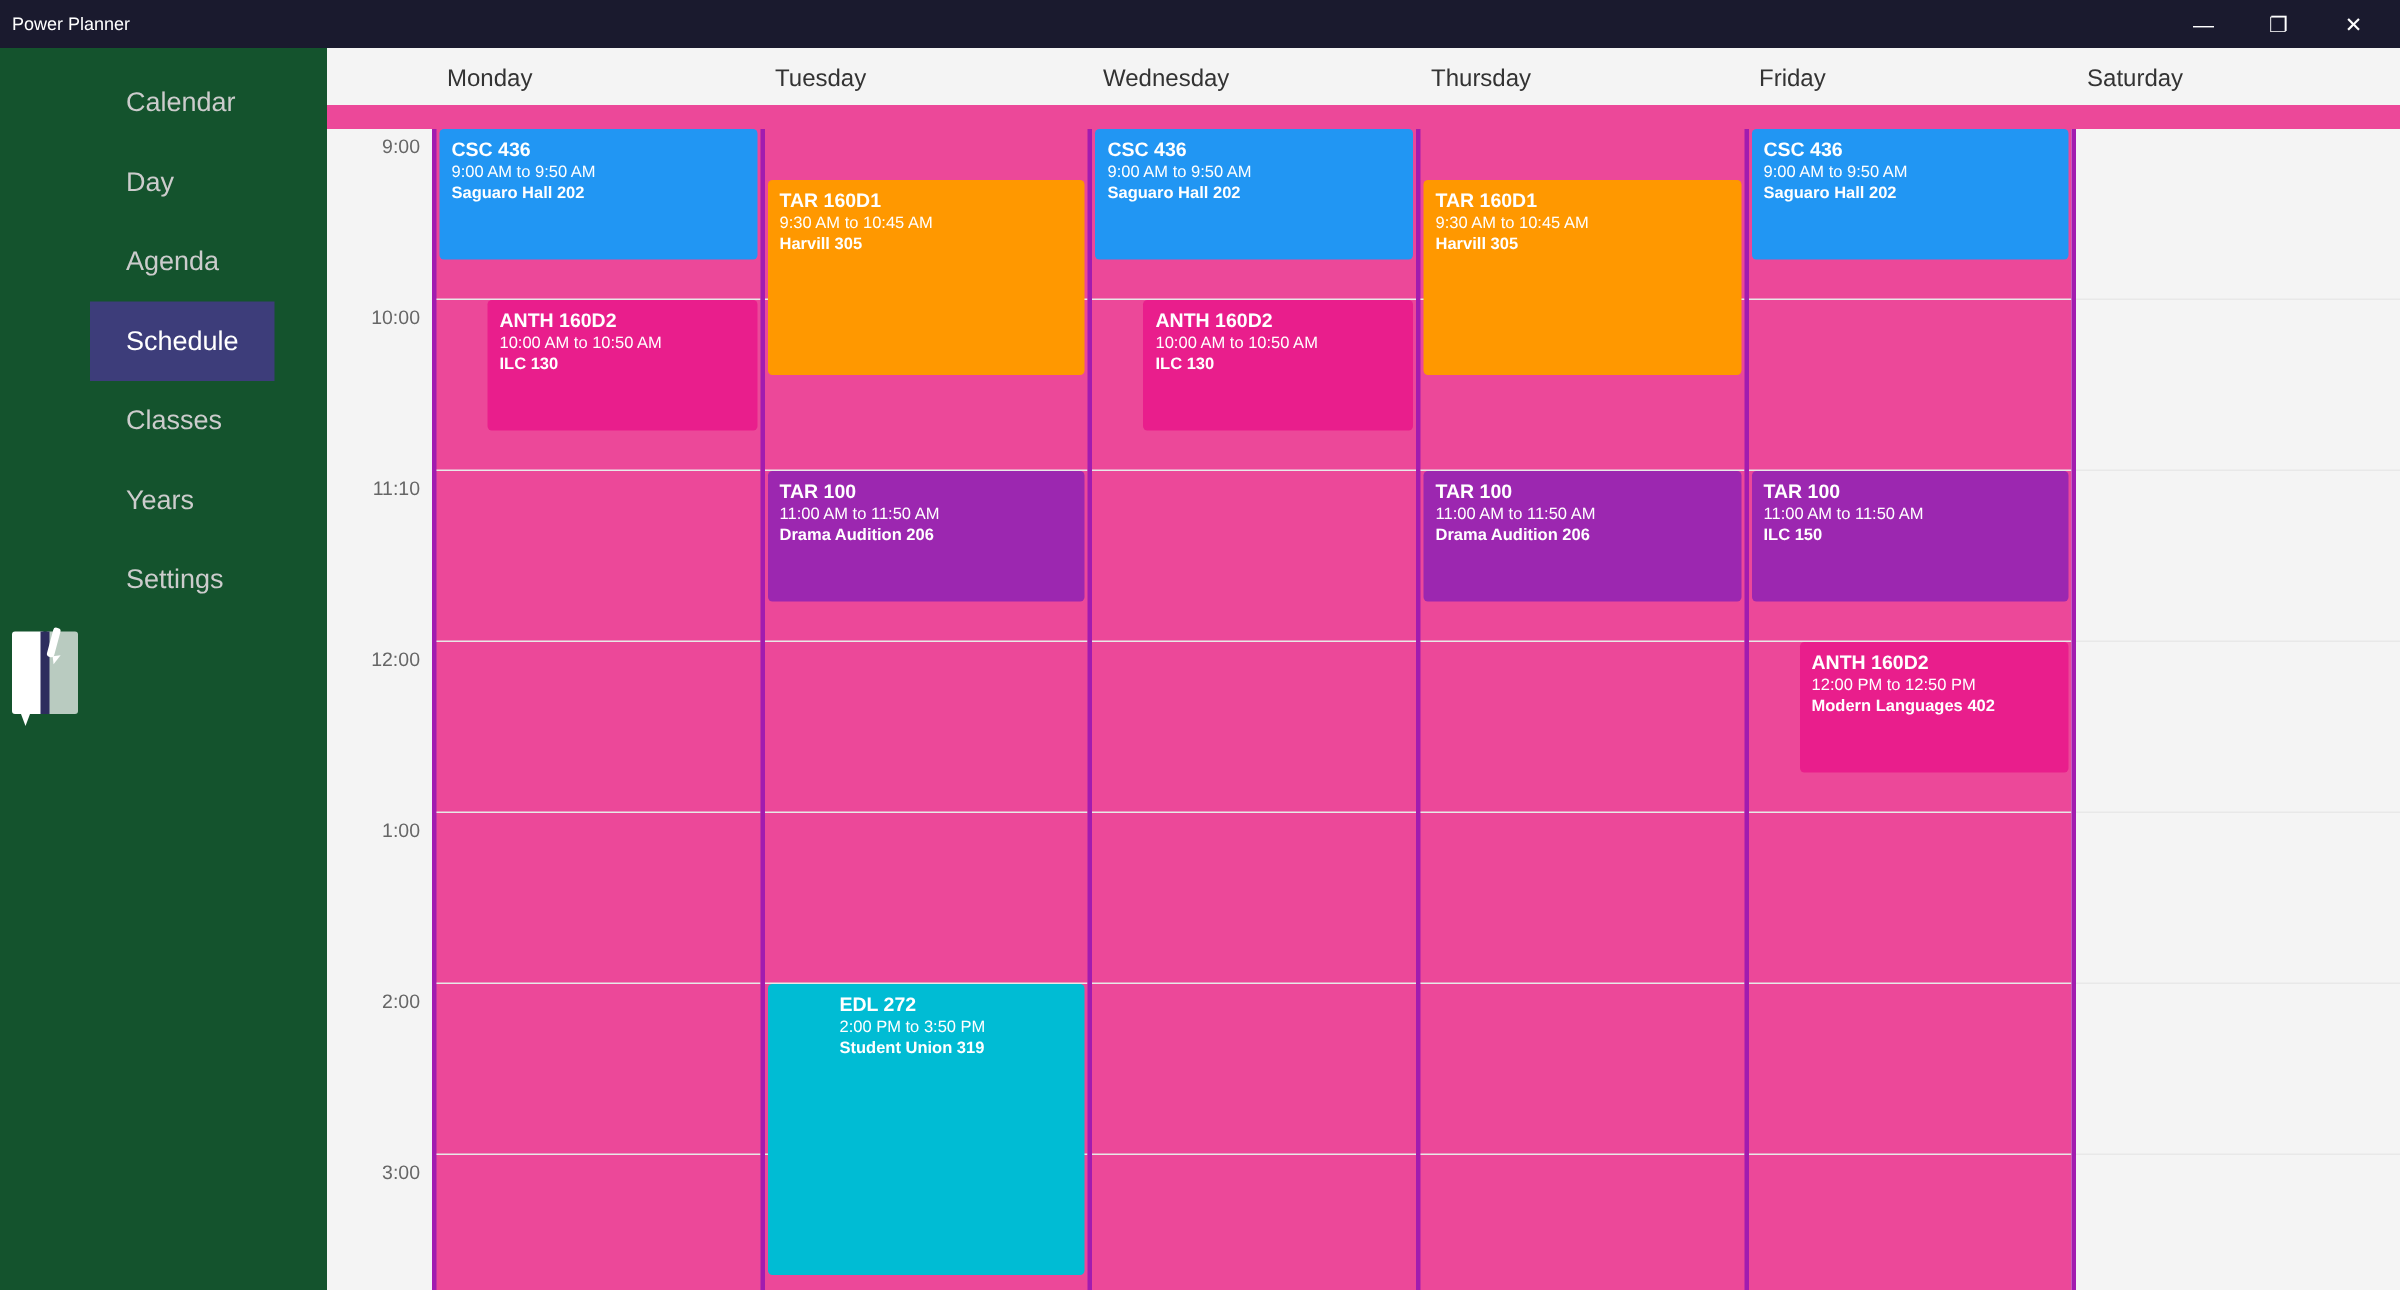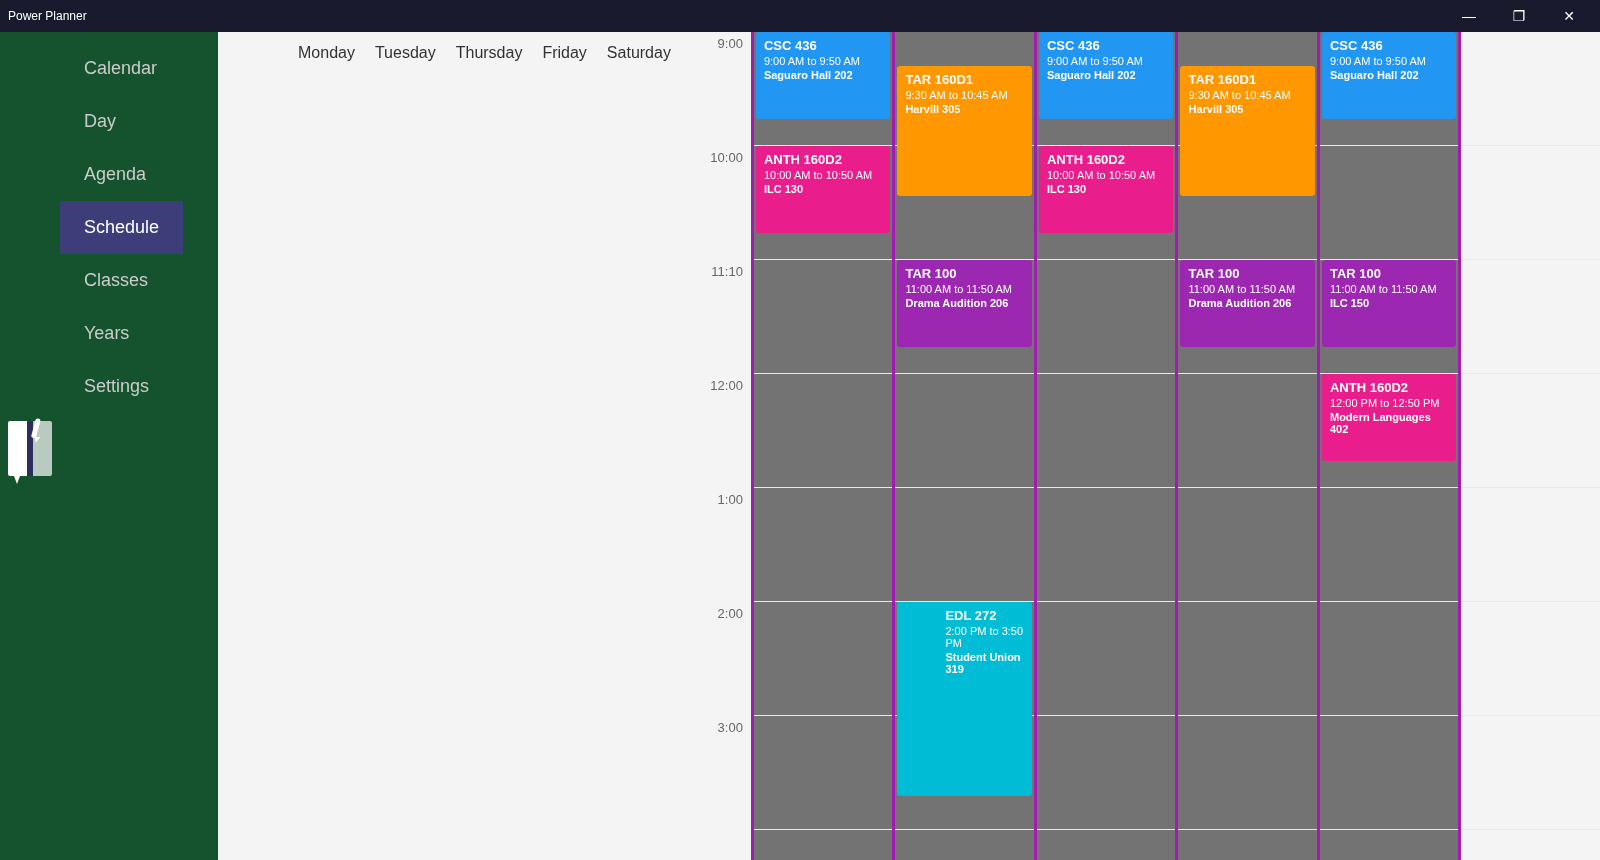--- a/index.html
+++ b/index.html
@@ -44,23 +44,24 @@
       font-size: 18px;
       cursor: pointer;
       font-weight: 300;
     }
     .sidebar-item.active { background: #3d3d7a; color: white; }
 
     
     .calendar-area {
       flex: 1;
       display: flex;
-      flex-direction: row;
-      background: #737373;
+      flex-direction: column;
+      background: #ec4899;
       overflow: hidden;
+      gap: 16px;
     }
 
     
     .day-headers {
       display: flex;
       background: #f4f4f4;
       padding-left: 70px;
       flex-shrink: 0;
     }
     .day-header {
@@ -119,21 +120,21 @@
       cursor: pointer;
       overflow: hidden;
     }
     .event-title { font-weight: 700; font-size: 13px; margin-bottom: 2px; }
     .event-time { font-size: 11px; margin-bottom: 2px; }
     .event-location { font-weight: 700; font-size: 11px; }
 
     
     .color-blue { background: #2196f3; }
     .color-orange { background: #ff9800; }
-    .color-pink { background: #e91e8c; }
+    .color-pink { background: #e91e8c; margin-left: 32px; }
     .color-purple { background: #9c27b0; }
     .color-teal { background: #00bcd4; }
 
     .saturday-col { background: #f4f4f4; }
   </style>
 </head>
 <body>
 
 <div class="titlebar">
   <span class="titlebar-title">Power Planner</span>
@@ -184,20 +185,21 @@
         <span>Settings</span>
       </div>
     </nav>
   </div>
 
   <div class="calendar-area">
 
     <div class="day-headers">
       <div class="day-header">Monday</div>
       <div class="day-header">Tuesday</div>
+      <div class="day-header">Wednesday</div>
       <div class="day-header">Thursday</div>
       <div class="day-header">Friday</div>
       <div class="day-header">Saturday</div>
     </div>
 
     <div class="schedule-grid">
 
       <div class="time-column">
         <div class="time-slot">9:00</div>
         <div class="time-slot">10:00</div>

